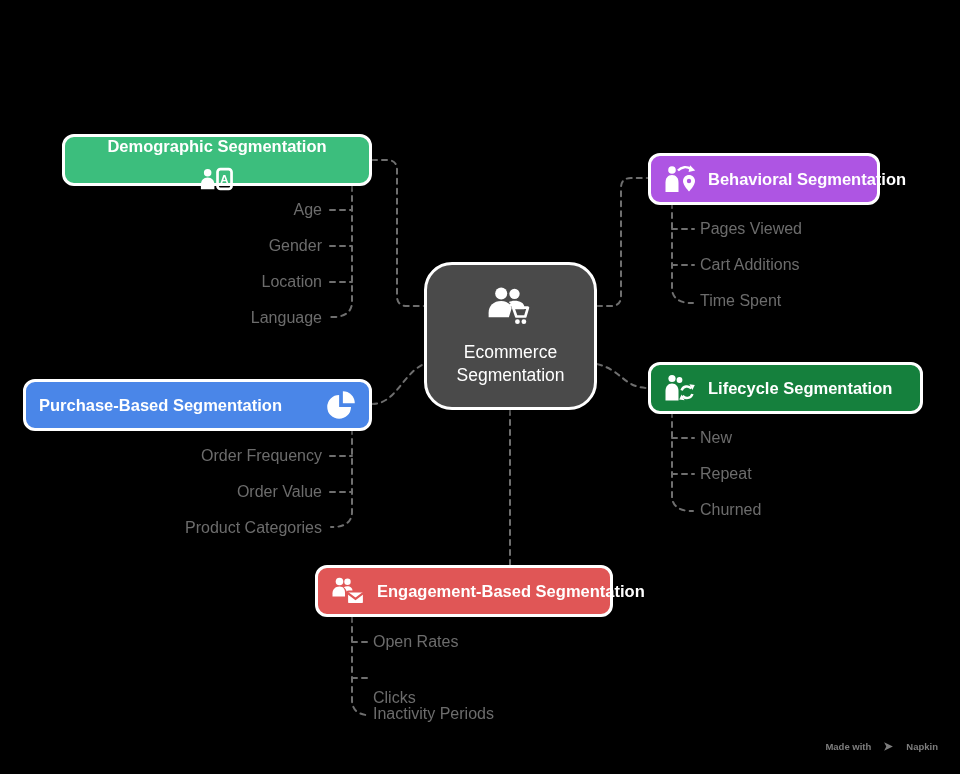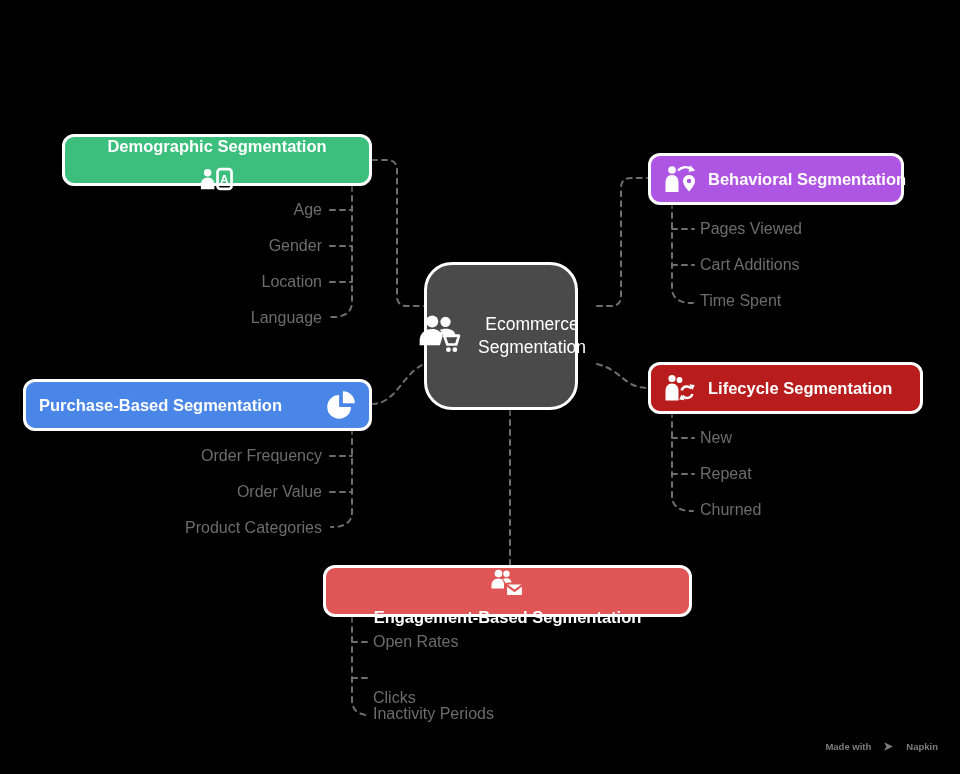--- a/index.html
+++ b/index.html
@@ -9,26 +9,26 @@
   .title{position:absolute;left:0;top:54px;width:960px;margin:0;text-align:center;
          font-size:21px;font-weight:bold;color:#515151;letter-spacing:.3px;}
   .node{position:absolute;box-sizing:border-box;display:flex;align-items:center;
         border:3px solid #fff;border-radius:12px;color:#fff;
         box-shadow:0 3px 7px rgba(0,0,0,.55);}
   .branch{height:52px;padding:0 13px;gap:10px;font-size:16.5px;font-weight:600;white-space:nowrap;}
   .branch .lbl{flex:1 1 auto;}
   .branch.icon-right .lbl{text-align:left;}
   .branch .ico{display:flex;align-items:center;flex:0 0 auto;}
   .b-demographic{left:62px;top:134px;width:310px;flex-direction:column;}
-  .b-behavioral{left:648px;top:153px;width:256px;}
+  .b-behavioral{left:648px;top:153px;width:232px;}
   .b-purchase{left:23px;top:379px;width:349px;}
   .b-lifecycle{left:648px;top:362px;width:275px;}
-  .b-engagement{left:323px;top:565px;width:369px;flex-direction:column;}
-  .center-node{left:424px;top:262px;width:154px;height:148px;border-radius:28px;
-               flex-direction:row;justify-content:center;gap:10px;}
+  .b-engagement{left:315px;top:565px;width:298px;}
+  .center-node{left:424px;top:262px;width:173px;height:148px;border-radius:28px;
+               flex-direction:column;justify-content:center;gap:10px;}
   .center-label{font-size:17.5px;font-weight:500;line-height:1.3;text-align:center;width:130px;}
   .item{position:absolute;color:#6c6c6c;font-size:16px;font-weight:400;
         line-height:24px;white-space:nowrap;}
   .item.r{right:638px;text-align:right;}
   .watermark{position:absolute;right:22px;bottom:22px;display:flex;align-items:center;gap:12px;
              color:#7d7d7d;font-size:9.5px;font-weight:600;}
 </style>
 </head>
 <body>
 
@@ -94,21 +94,21 @@
   <div class="node branch icon-right b-purchase" style="background-color: rgb(74, 134, 232);">
     <span class="lbl">Purchase-Based Segmentation</span>
     <span class="ico">
       <svg width="30" height="30" viewBox="0 0 24 24" fill="#fff">
         <path d="M10.5 4 A9.5 9.5 0 1 0 20 13.5 L10.5 13.5 Z"></path>
         <path d="M13.5 1 A9.5 9.5 0 0 1 23 10.5 L13.5 10.5 Z"></path>
       </svg>
     </span>
   </div>
 
-  <div class="node branch b-lifecycle" style="background-color: #b91c1c;">
+  <div class="node branch b-lifecycle" style="background-color: #15803d;">
     <span class="ico">
       <svg width="34" height="30" viewBox="0 0 34 30" fill="#fff">
         <circle cx="8" cy="5.5" r="3.6"></circle>
         <circle cx="15.5" cy="7" r="2.9"></circle>
         <path d="M8 10.5 C3.9 10.5 1.5 13.7 1.5 18 V27.5 h13 V18 C14.5 13.7 12.1 10.5 8 10.5 Z"></path>
         <path d="M17.6 17.4 A5.6 5.6 0 0 1 27.4 15.6" fill="none" stroke="#fff" stroke-width="2.5"></path>
         <path d="M25.4 11.2 l5.4 .8 -2.4 5 z"></path>
         <path d="M28.4 21 A5.6 5.6 0 0 1 18.6 22.8" fill="none" stroke="#fff" stroke-width="2.5"></path>
         <path d="M20.6 27.2 l-5.4-.8 2.4-5 z"></path>
       </svg>

